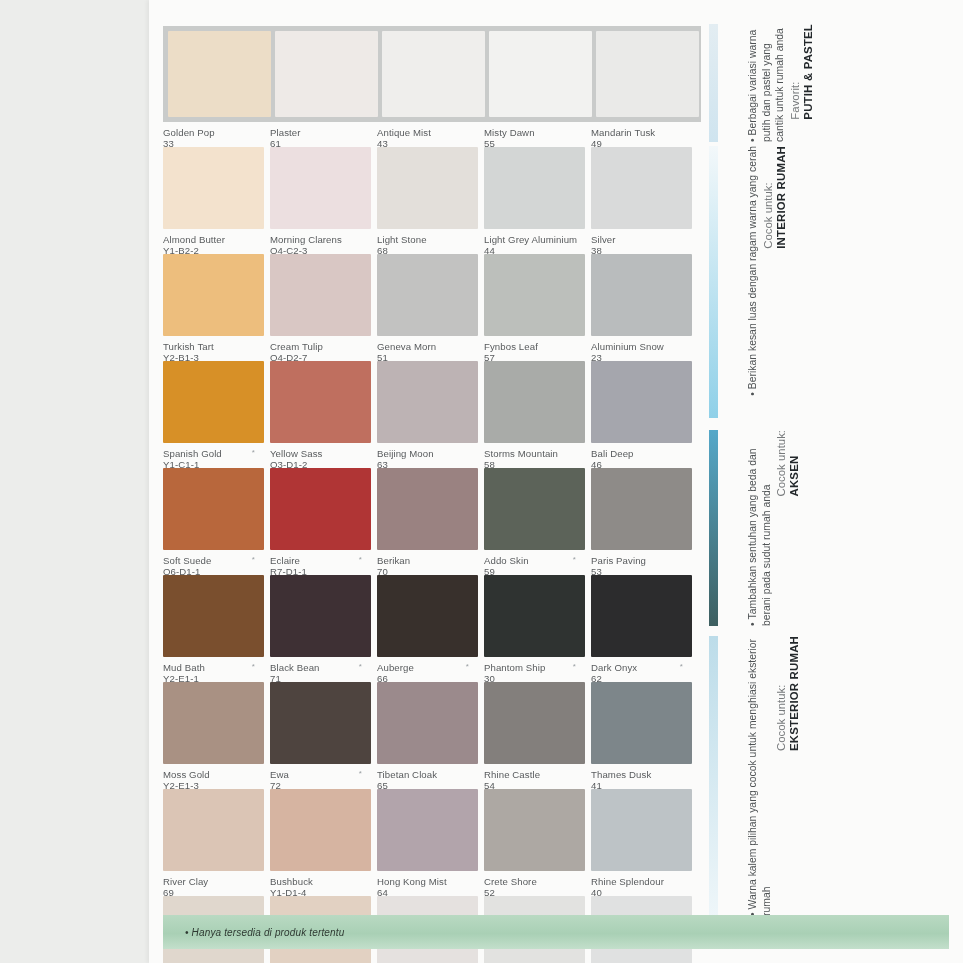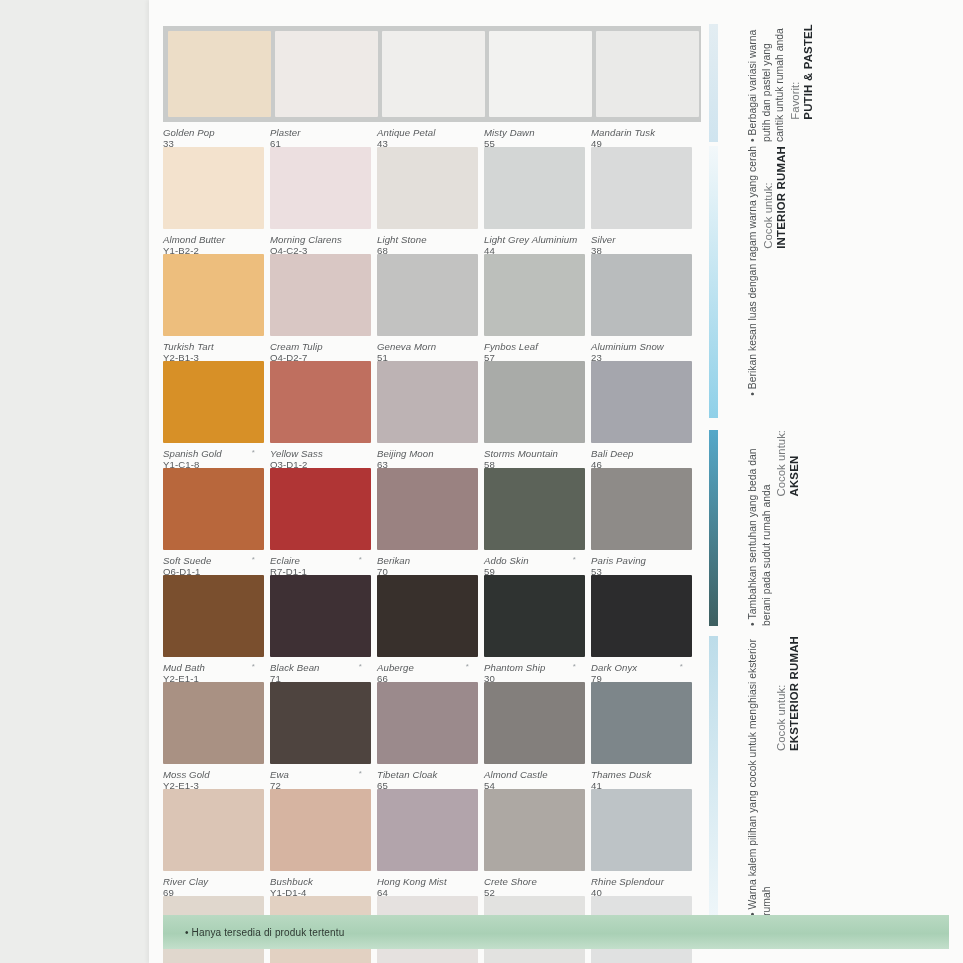--- a/index.html
+++ b/index.html
@@ -42,21 +42,21 @@
     padding-top:5px;
     padding-bottom:9px;
     font-size:9.6px;
     line-height:11.4px;
     color:#585b5d;
     letter-spacing:.1px;
     position:relative;
     height:25px;
     box-sizing:border-box;
   }
-  .lbl .nm{display:block;white-space:nowrap;font-style:italic;}
+  .lbl .nm{display:block;white-space:nowrap;}
   .lbl .cd{display:block;}
   .star{
     position:absolute;
     right:9px;top:5px;
     font-size:8px;
     color:#9aa0a3;
     line-height:10px;
   }
   
   #rail{
@@ -94,21 +94,21 @@
     color:#4e5254;
     margin-left:9px;
   }
   .bl .bullet{color:#4e5254;}
   
   #footer{
     position:absolute;
     left:14px;bottom:14px;
     width:786px;height:34px;
     background:linear-gradient(180deg,#b9d9c2 0%,#a9d0b5 55%,#c3dfcb 100%);
-    display:flex;align-items:center;
+    display:flex;align-items:center;font-style:italic;
   }
   #footer .ftxt{
     font-size:10px;color:#2f3a33;
     padding-left:22px;letter-spacing:.15px;
   }
 </style>
 </head>
 <body>
 
 <div id="page">
@@ -140,21 +140,21 @@
             </div>
           </div>
           <div class="cell">
             <div class="lbl">
               <span class="nm">Plaster</span>
               <span class="cd">61</span>
             </div>
           </div>
           <div class="cell">
             <div class="lbl">
-              <span class="nm">Antique Petal</span>
+              <span class="nm">Antique Mist</span>
               <span class="cd">43</span>
             </div>
           </div>
           <div class="cell">
             <div class="lbl">
               <span class="nm">Misty Dawn</span>
               <span class="cd">55</span>
             </div>
           </div>
           <div class="cell">
@@ -282,21 +282,21 @@
             <div class="chip" style="background: rgb(169, 171, 168);"></div>
           </div>
           <div class="cell">
             <div class="chip" style="background: rgb(165, 166, 173);"></div>
           </div>
         </div>
         <div class="row">
           <div class="cell">
             <div class="lbl">
               <span class="nm">Spanish Gold</span>
-              <span class="cd">Y1-C1-8</span>
+              <span class="cd">Y1-C1-1</span>
               <span class="star">*</span>
             </div>
           </div>
           <div class="cell">
             <div class="lbl">
               <span class="nm">Yellow Sass</span>
               <span class="cd">O3-D1-2</span>
             </div>
           </div>
           <div class="cell">
@@ -416,21 +416,21 @@
           <div class="cell">
             <div class="lbl">
               <span class="nm">Phantom Ship</span>
               <span class="cd">30</span>
               <span class="star">*</span>
             </div>
           </div>
           <div class="cell">
             <div class="lbl">
               <span class="nm">Dark Onyx</span>
-              <span class="cd">79</span>
+              <span class="cd">62</span>
               <span class="star">*</span>
             </div>
           </div>
         </div>
       </div>
       <div class="band">
         <div class="row">
           <div class="cell">
             <div class="chip" style="background: rgb(169, 145, 131);"></div>
           </div>
@@ -462,21 +462,21 @@
             </div>
           </div>
           <div class="cell">
             <div class="lbl">
               <span class="nm">Tibetan Cloak</span>
               <span class="cd">65</span>
             </div>
           </div>
           <div class="cell">
             <div class="lbl">
-              <span class="nm">Almond Castle</span>
+              <span class="nm">Rhine Castle</span>
               <span class="cd">54</span>
             </div>
           </div>
           <div class="cell">
             <div class="lbl">
               <span class="nm">Thames Dusk</span>
               <span class="cd">41</span>
             </div>
           </div>
         </div>

